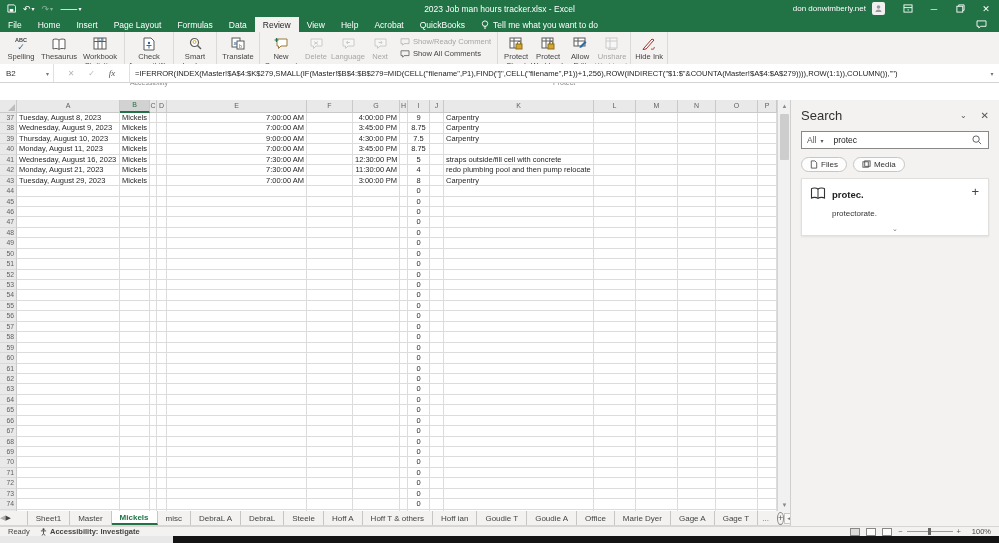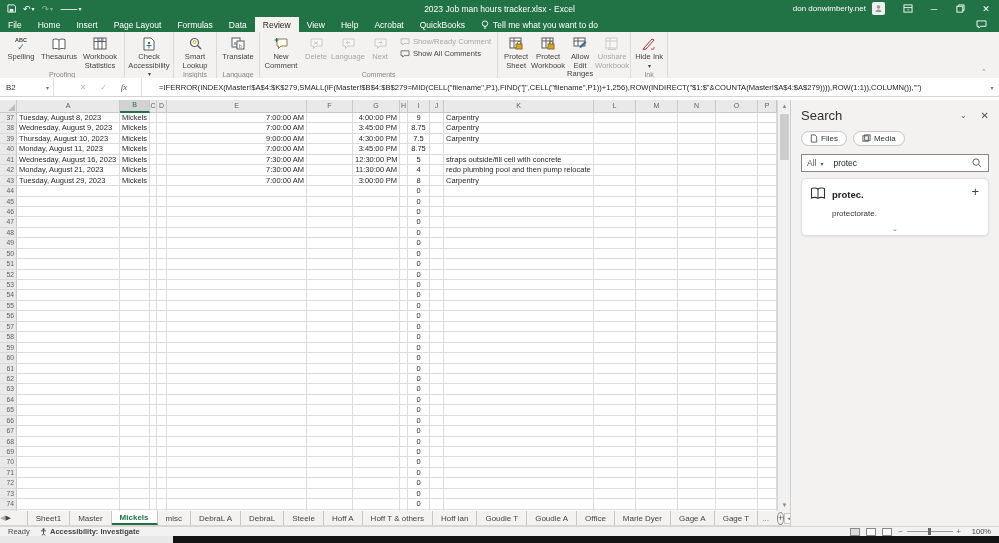--- a/index.html
+++ b/index.html
@@ -38,21 +38,21 @@
   .rbtn.disabled svg { opacity:.45; }
   .ricon { height:17px; display:flex; align-items:center; justify-content:center; margin-bottom:1px; }
   .smallstack { display:flex; flex-direction:column; gap:3px; padding:3px 4px 0; }
   .sbtn { display:flex; align-items:center; gap:3px; font-size:7.6px; color:#444; white-space:nowrap; }
   .sbtn.disabled { color:#a8a6a4; }
   .abc-txt { font-size:5.5px; font-weight:bold; color:#444; line-height:1; }
   .check { color:#2d6a9f; font-size:9px; line-height:.6; }
   #ribbon-collapse { top:68px; left:981px; font-size:7px; color:#8a8886; }
 
   
-  #formulabar { top:78px; left:0; width:999px; height:19px; background:#fff; border-bottom:1px solid #d4d4d4; display:flex; align-items:stretch; font-size:8px;gap:12px; }
+  #formulabar { top:64px; left:0; width:999px; height:19px; background:#fff; border-bottom:1px solid #d4d4d4; display:flex; align-items:stretch; font-size:8px; }
   #namebox { width:54px; display:flex; align-items:center; padding-left:6px; border-right:1px solid #e0e0e0; color:#333; }
   #namebox .tiny-caret { margin-left:auto; margin-right:4px; color:#777; }
   #fx-strip { width:76px; display:flex; align-items:center; justify-content:space-evenly; border-right:1px solid #e0e0e0; }
   .fx-dim { color:#b8b6b4; font-size:8px; }
   .fx-it { font-style:italic; font-family:"Liberation Serif", serif; color:#555; font-size:9px; }
   #formula-text { flex:1; display:flex; align-items:center; padding-left:5px; color:#222; white-space:nowrap; overflow:hidden; font-size:7.6px; }
   #formula-caret { width:14px; display:flex; align-items:center; justify-content:center; color:#777; font-size:6px; }
 
   
   #grid { top:100px; left:0; width:777px; height:411px; background:#fff; overflow:hidden; }
@@ -110,21 +110,21 @@
   #sp-head .sp-ic { margin-left:auto; color:#555; font-size:8px; }
   #sp-close { margin-left:14px; color:#555; font-size:10px; }
   #sp-box { margin-top:8px; height:18px; background:#fff; border:1px solid #8a8886; display:flex; align-items:center; font-size:8.5px; }
   #sp-scope { display:flex; align-items:center; gap:3px; padding:0 5px; color:#555; border-right:1px solid transparent; }
   #sp-query { color:#222; padding-left:4px; flex:1; }
   #sp-mag { padding-right:6px; color:#555; }
   #sp-pills { margin-top:8px; display:flex; gap:6px; }
   .pill { height:15px; border:1px solid #c8c6c4; background:#fdfdfd; border-radius:8px; display:flex; align-items:center; gap:3px; padding:0 8px; font-size:8px; color:#333; }
   #sp-privacy { margin-top:10px; font-size:7.5px; line-height:1.4; color:#605e5c; }
   #sp-privacy .link { text-decoration:underline; color:#605e5c; }
-  #sp-card { margin-top:6px; background:#fff; border:1px solid #e1dfdd; border-radius:5px; box-shadow:0 1px 2px rgba(0,0,0,.08); padding:8px 8px 4px; position:relative; height:58px; }
+  #sp-card { margin-top:6px; background:#fff; border:1px solid #e1dfdd; border-radius:0; box-shadow:0 1px 2px rgba(0,0,0,.08); padding:8px 8px 4px; position:relative; height:58px; }
   #sp-card-title { position:absolute; left:30px; top:10px; font-size:9.5px; font-weight:bold; color:#222; }
   #sp-card-plus { position:absolute; right:9px; top:5px; font-size:13px; color:#444; }
   #sp-card-def { position:absolute; left:30px; top:30px; font-size:8px; color:#333; }
   #sp-card-chev { position:absolute; left:50%; bottom:2px; transform:translateX(-50%); font-size:7px; color:#777; }
   #sp-footer { position:absolute; left:10px; right:10px; top:388px; font-size:7.5px; color:#605e5c; }
   #sp-useful { display:flex; gap:8px; }
   #sp-useful .link { text-decoration:underline; color:#605e5c; }
   #sp-powered { margin-top:9px; display:flex; align-items:center; }
   #bing-logo { margin-left:auto; display:flex; align-items:center; gap:2px; color:#444; font-size:8.5px; }
 
@@ -1243,48 +1243,48 @@
 
 <div id="strip-light" class="abs"></div>
 <div id="strip-dark" class="abs"></div>
 
 <div id="searchpane" class="abs">
   <div id="sp-head">
     <span id="sp-title">Search</span>
     <span class="sp-ic">⌄</span>
     <span id="sp-close">✕</span>
   </div>
+  <div id="sp-box">
+    <span id="sp-scope">
+      <span>All</span>
+      <span class="tiny-caret">▾</span>
+    </span>
+    <span id="sp-query">protec</span>
+    <span id="sp-mag">
+      <svg width="10" height="10" viewBox="0 0 11 11">
+          <circle cx="4.5" cy="4.5" r="3.5" fill="none" stroke="#555"></circle>
+          <path d="M7.2 7.2L10 10" stroke="#555"></path>
+        </svg>
+    </span>
+  </div>
   <div id="sp-pills">
     <span class="pill">
       <svg width="8" height="9" viewBox="0 0 8 10">
           <path d="M1 1h4l2 2v6H1z" fill="none" stroke="#555"></path>
         </svg>
       <span>Files</span>
     </span>
     <span class="pill">
       <svg width="9" height="9" viewBox="0 0 10 10">
           <rect x="1" y="2" width="6" height="6" fill="none" stroke="#555"></rect>
           <rect x="3" y="1" width="6" height="6" fill="none" stroke="#555"></rect>
         </svg>
       <span>Media</span>
     </span>
   </div>
-  <div id="sp-box">
-    <span id="sp-scope">
-      <span>All</span>
-      <span class="tiny-caret">▾</span>
-    </span>
-    <span id="sp-query">protec</span>
-    <span id="sp-mag">
-      <svg width="10" height="10" viewBox="0 0 11 11">
-          <circle cx="4.5" cy="4.5" r="3.5" fill="none" stroke="#555"></circle>
-          <path d="M7.2 7.2L10 10" stroke="#555"></path>
-        </svg>
-    </span>
-  </div>
   <div id="sp-card">
     <svg width="16" height="13" viewBox="0 0 16 13">
         <path d="M8 2C6.3.7 3 .7 1.5 1.6V11c1.5-.9 4.8-.9 6.5.4 1.7-1.3 5-1.3 6.5-.4V1.6C13 .7 9.7.7 8 2z" fill="none" stroke="#333" stroke-width="1.1"></path>
         <path d="M8 2v9.4" stroke="#333"></path>
       </svg>
     <span id="sp-card-title">protec.</span>
     <span id="sp-card-plus">+</span>
     <span id="sp-card-def">protectorate.</span>
     <span id="sp-card-chev">⌄</span>
   </div>

